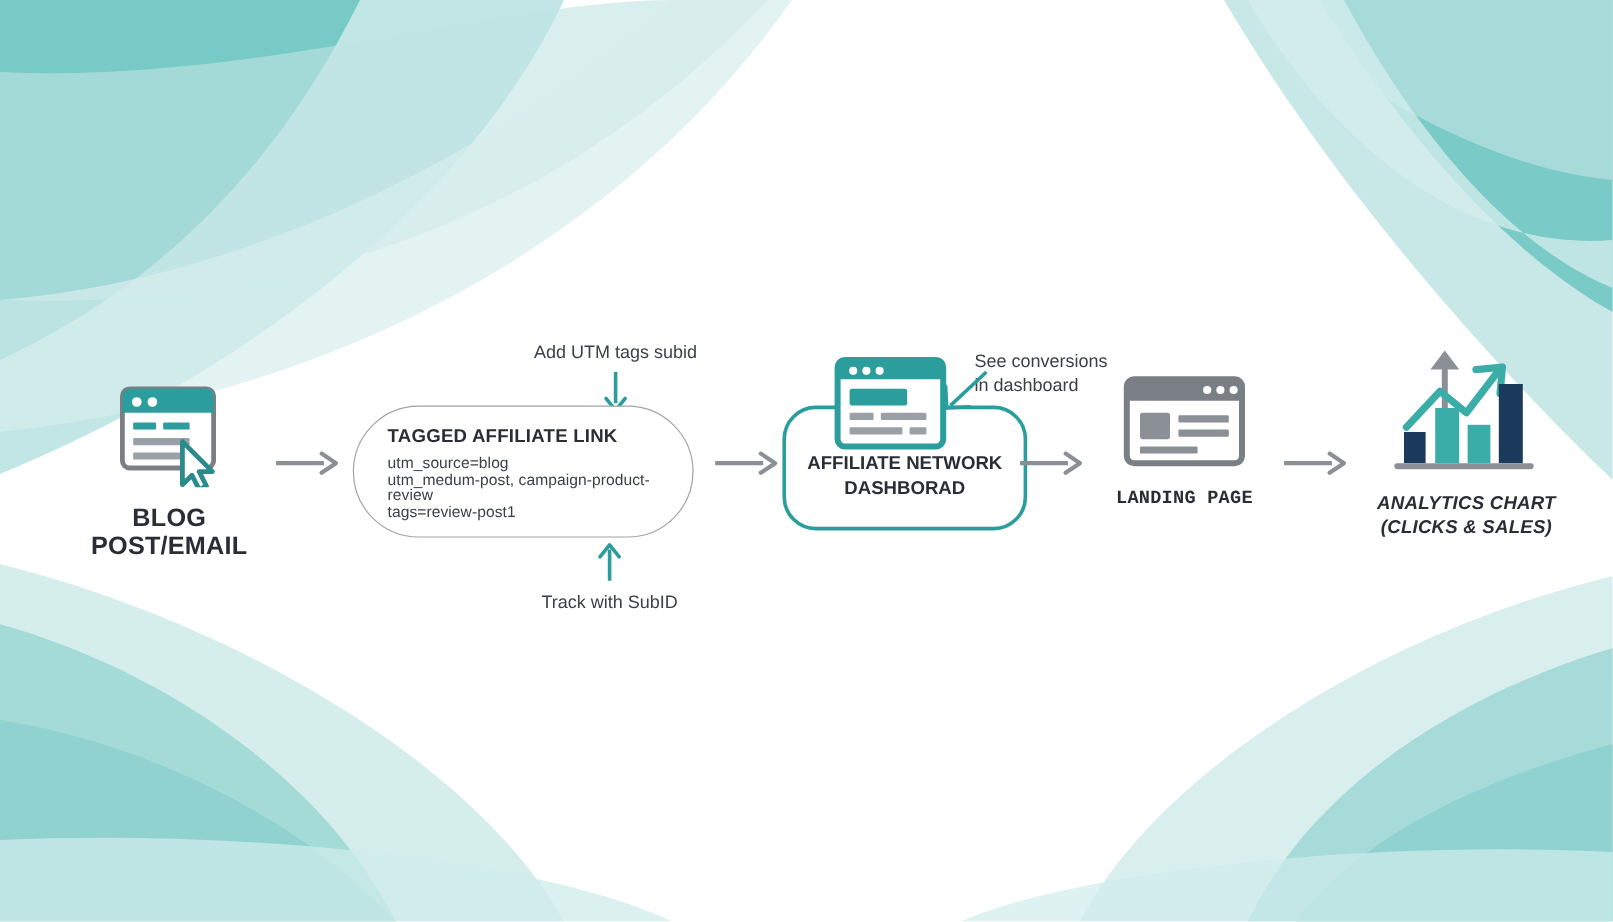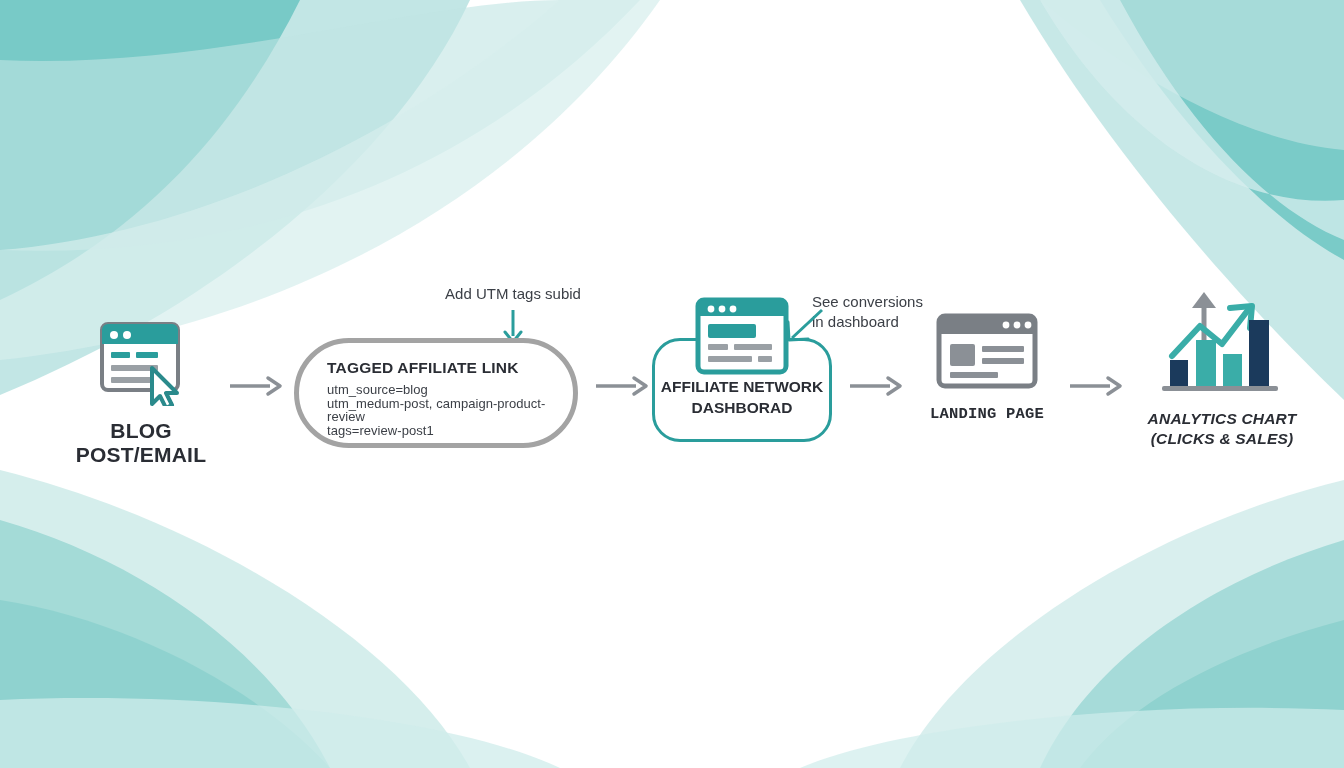--- a/index.html
+++ b/index.html
@@ -45,21 +45,21 @@
     font-weight: bold;
     color: #2a2d34;
     letter-spacing: .2px;
   }
   #blog-caption { font-size: 21px; margin-top: 9px; }
 
   
   #stage-link {
     left: 294px; top: 338px;
     width: 284px; height: 110px;
-    border: 5px solid #a3a3a3;
+    border: 1px solid #a3a3a3;
     border-radius: 55px;
     background: #ffffff;
     box-sizing: border-box;
   }
   #link-inner { padding: 16px 0 0 28px; }
   #link-title {
     font-size: 15.5px;
     font-weight: bold;
     color: #2a2d34;
     letter-spacing: .2px;
@@ -88,21 +88,21 @@
   }
   #annot-conv {
     left: 812px; top: 292px;
     width: 136px;
     line-height: 20px;
   }
 
   
   #stage-dash {
     left: 652px; top: 338px;
-    width: 180px; height: 104px;
+    width: 204px; height: 104px;
     border: 3px solid #2a9d9c;
     border-radius: 28px;
     background: #ffffff;
     box-sizing: border-box;
     display: flex;
     align-items: center;
     justify-content: center;
   }
   #dash-label {
     font-size: 15.5px;
@@ -189,20 +189,27 @@
 
     <div class="node" id="stage-link">
       <div id="link-inner">
         <div id="link-title">TAGGED AFFILIATE LINK</div>
         <div class="link-param">utm_source=blog</div>
         <div class="link-param">utm_medum-post, campaign-product-review</div>
         <div class="link-param">tags=review-post1</div>
       </div>
     </div>
 
+    <div class="node" id="annot-subid">
+      <svg width="26" height="34" viewBox="0 0 26 34">
+        <line x1="13" y1="32" x2="13" y2="6" stroke="#2a9d9c" stroke-width="3"></line>
+        <path d="M5,12 L13,2 L21,12" fill="none" stroke="#2a9d9c" stroke-width="3" stroke-linecap="round" stroke-linejoin="round"></path>
+      </svg>
+      <div class="atext" style="margin-top:2px">Track with SubID</div>
+    </div>
 
     <svg class="connector" id="conn-2" width="56" height="22" viewBox="0 0 56 22">
       <line x1="2" y1="11" x2="42" y2="11" stroke="#8b9096" stroke-width="3.5"></line>
       <path d="M40,3 L52,11 L40,19" fill="none" stroke="#8b9096" stroke-width="3.5" stroke-linecap="round" stroke-linejoin="round"></path>
     </svg>
 
     <div class="node" id="stage-dash">
       <div id="dash-label">
         <span>AFFILIATE NETWORK</span><br>
         <span>DASHBORAD</span>

